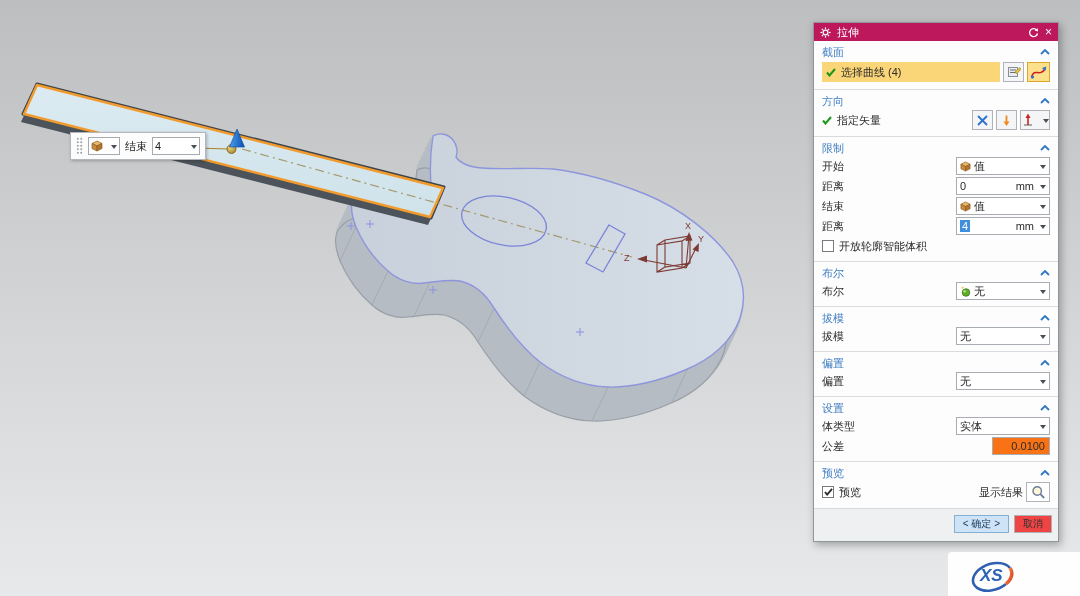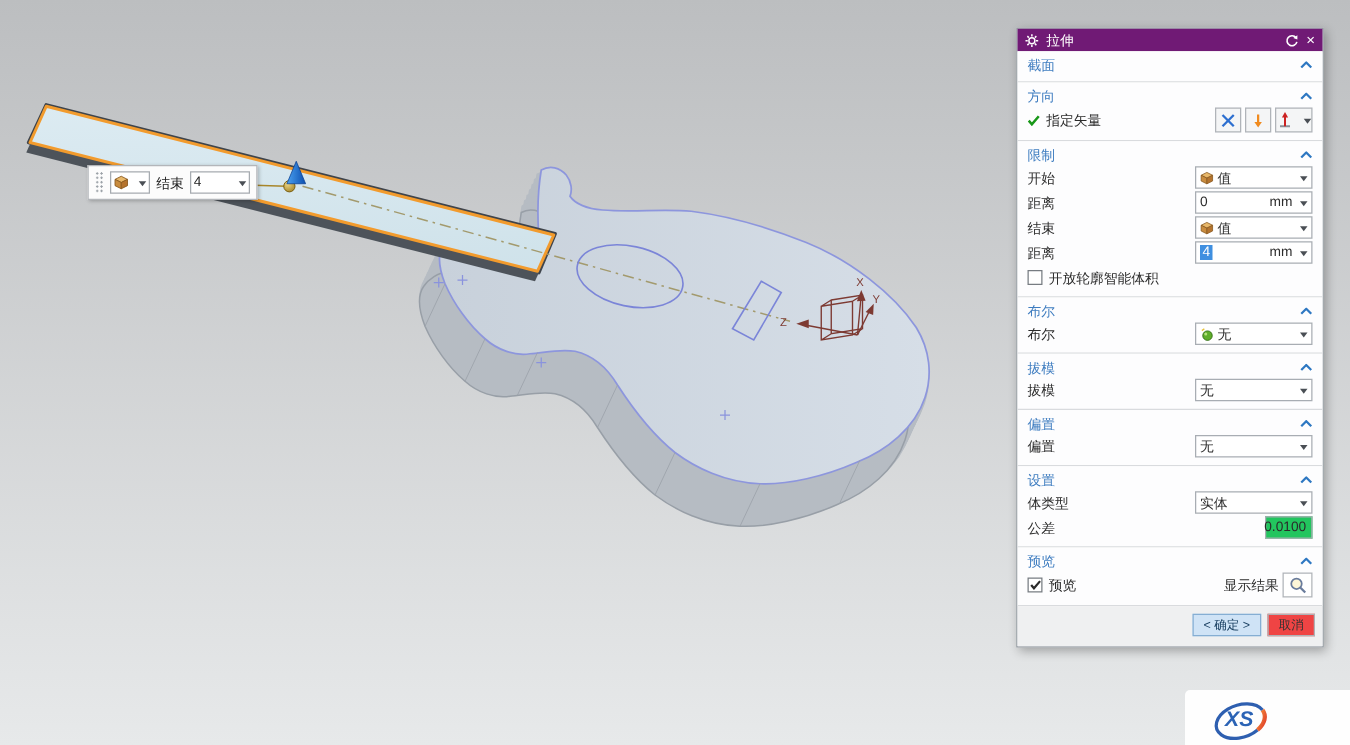--- a/index.html
+++ b/index.html
@@ -21,21 +21,21 @@
     border:1px solid #a6abb0;padding:0 2px;gap:2px;font-size:11px;color:#222;box-sizing:border-box;}
   .mt-combo.c1{width:32px;}
   .mt-combo.c2{width:48px;}
   .mt-label{font-size:11px;color:#222;}
   .dd-caret{width:0;height:0;border:3.5px solid transparent;border-top:4.5px solid #4a4f55;
     margin-top:4px;margin-left:auto;flex:none;}
 
   
   .dlg{position:absolute;left:813px;top:22px;width:246px;z-index:3;background:#fbfbfc;
     border:1px solid #8f969c;box-shadow:2px 3px 8px rgba(0,0,0,.3);box-sizing:border-box;font-size:11px;color:#2b2b2b;}
-  .dlg-title{height:18px;background:#701a75;color:#fff;display:flex;align-items:center;
+  .dlg-title{height:18px;background:#be185d;color:#fff;display:flex;align-items:center;
     padding:0 6px;gap:6px;font-size:11px;}
   .dlg-title .spacer{flex:1;}
   .tbtn{color:#fff;font-size:12px;line-height:12px;cursor:default;}
   .grp{border-bottom:1px solid #d9dbde;padding:3px 8px 5px 8px;background:#fdfdfe;}
   .grp-hd{display:flex;align-items:center;height:16px;color:#3f7dc0;}
   .grp-hd .spacer{flex:1;}
   .row{display:flex;align-items:center;height:20px;}
   .lbl{flex:1;color:#2b2b2b;}
   .ctrl{width:94px;height:18px;box-sizing:border-box;border:1px solid #a8adb3;background:#fff;
     display:flex;align-items:center;padding:0 3px;gap:3px;flex:none;}
@@ -43,21 +43,21 @@
   .ctrl .unit{margin-left:auto;padding-right:1px;padding-left:11px;}
   .ctrl .unit + .dd-caret{margin-left:2px;}
   .sel-val{background:#3f8fe0;color:#fff;padding:0 2px;}
   .hl-field{flex:1;height:20px;background:#fbd679;display:flex;align-items:center;gap:5px;
     padding:0 4px;box-sizing:border-box;}
   .icon-btn{height:20px;box-sizing:border-box;border:1px solid #b0b4b9;background:#f4f5f6;
     display:flex;align-items:center;justify-content:center;flex:none;margin-left:3px;}
   .icon-btn.active{background:#fce08b;border-color:#dca62e;}
   .cb{width:12px;height:12px;box-sizing:border-box;border:1px solid #777c82;background:#fff;
     display:inline-flex;align-items:center;justify-content:center;margin-right:5px;flex:none;}
-  .num-input{width:38px;height:18px;box-sizing:border-box;border:1px solid #a8adb3;background:#22c55e;
+  .num-input{width:58px;height:18px;box-sizing:border-box;border:1px solid #a8adb3;background:#f97316;
     text-align:right;padding:0 4px;margin-left:auto;display:flex;align-items:center;justify-content:flex-end;}
   .dlg-footer{background:#eff0f1;padding:6px 6px 8px;display:flex;justify-content:flex-end;gap:5px;}
   .btn{height:18px;padding:0 8px;font-size:10px;display:flex;align-items:center;box-sizing:border-box;}
   .btn.ok{background:#cfe3f6;border:1px solid #85aed3;color:#143a5c;}
   .btn.cancel{background:#ef4444;border:1px solid #aeb2b6;color:#333;}
 
   
   .watermark{position:absolute;right:0;bottom:0;width:132px;height:44px;z-index:4;
     background:rgba(255,255,255,.95);border-radius:4px 0 0 0;display:flex;align-items:center;padding:1px 18px;box-sizing:border-box;}
   .wm-text{display:flex;flex-direction:column;align-items:flex-start;line-height:1;margin-left:-6px;}
@@ -214,20 +214,43 @@
     </div>
 
     <div class="grp">
       <div class="grp-hd">
         <span>截面</span>
         <span class="spacer"></span>
         <svg width="10" height="6" viewBox="0 0 10 6">
           <polyline points="1,5 5,1 9,5" fill="none" stroke="#2e78c2" stroke-width="1.8"></polyline>
         </svg>
       </div>
+      <div class="row" style="height:24px;">
+        <div class="hl-field">
+          <svg width="10" height="9" viewBox="0 0 10 9">
+            <polyline points="1,4.5 3.5,7.5 9,1" fill="none" stroke="#189718" stroke-width="2"></polyline>
+          </svg>
+          <span>选择曲线 (4)</span>
+        </div>
+        <div class="icon-btn" style="width:21px;">
+          <svg width="14" height="14" viewBox="0 0 14 14">
+            <rect x="1.5" y="2.5" width="9" height="9" fill="#e8ecf0" stroke="#8a9098" stroke-width="1"></rect>
+            <line x1="3" y1="5" x2="9" y2="5" stroke="#6a7078" stroke-width="1"></line>
+            <line x1="3" y1="7.5" x2="9" y2="7.5" stroke="#6a7078" stroke-width="1"></line>
+            <polygon points="8,7 13,2.5 13.8,4.5 9.5,9" fill="#e8c43c" stroke="#9a7a10" stroke-width="0.6"></polygon>
+          </svg>
+        </div>
+        <div class="icon-btn active" style="width:23px;">
+          <svg width="17" height="15" viewBox="0 0 17 15">
+            <path d="M1.5,12 C5,2 9,13 15.5,3.5" fill="none" stroke="#cc2222" stroke-width="1.6"></path>
+            <polygon points="12,3 16.5,1.5 15,6" fill="#2d6fd0"></polygon>
+            <circle cx="2.5" cy="12" r="1.6" fill="#2d6fd0"></circle>
+          </svg>
+        </div>
+      </div>
     </div>
 
     <div class="grp">
       <div class="grp-hd">
         <span>方向</span>
         <span class="spacer"></span>
         <svg width="10" height="6" viewBox="0 0 10 6">
           <polyline points="1,5 5,1 9,5" fill="none" stroke="#2e78c2" stroke-width="1.8"></polyline>
         </svg>
       </div>

